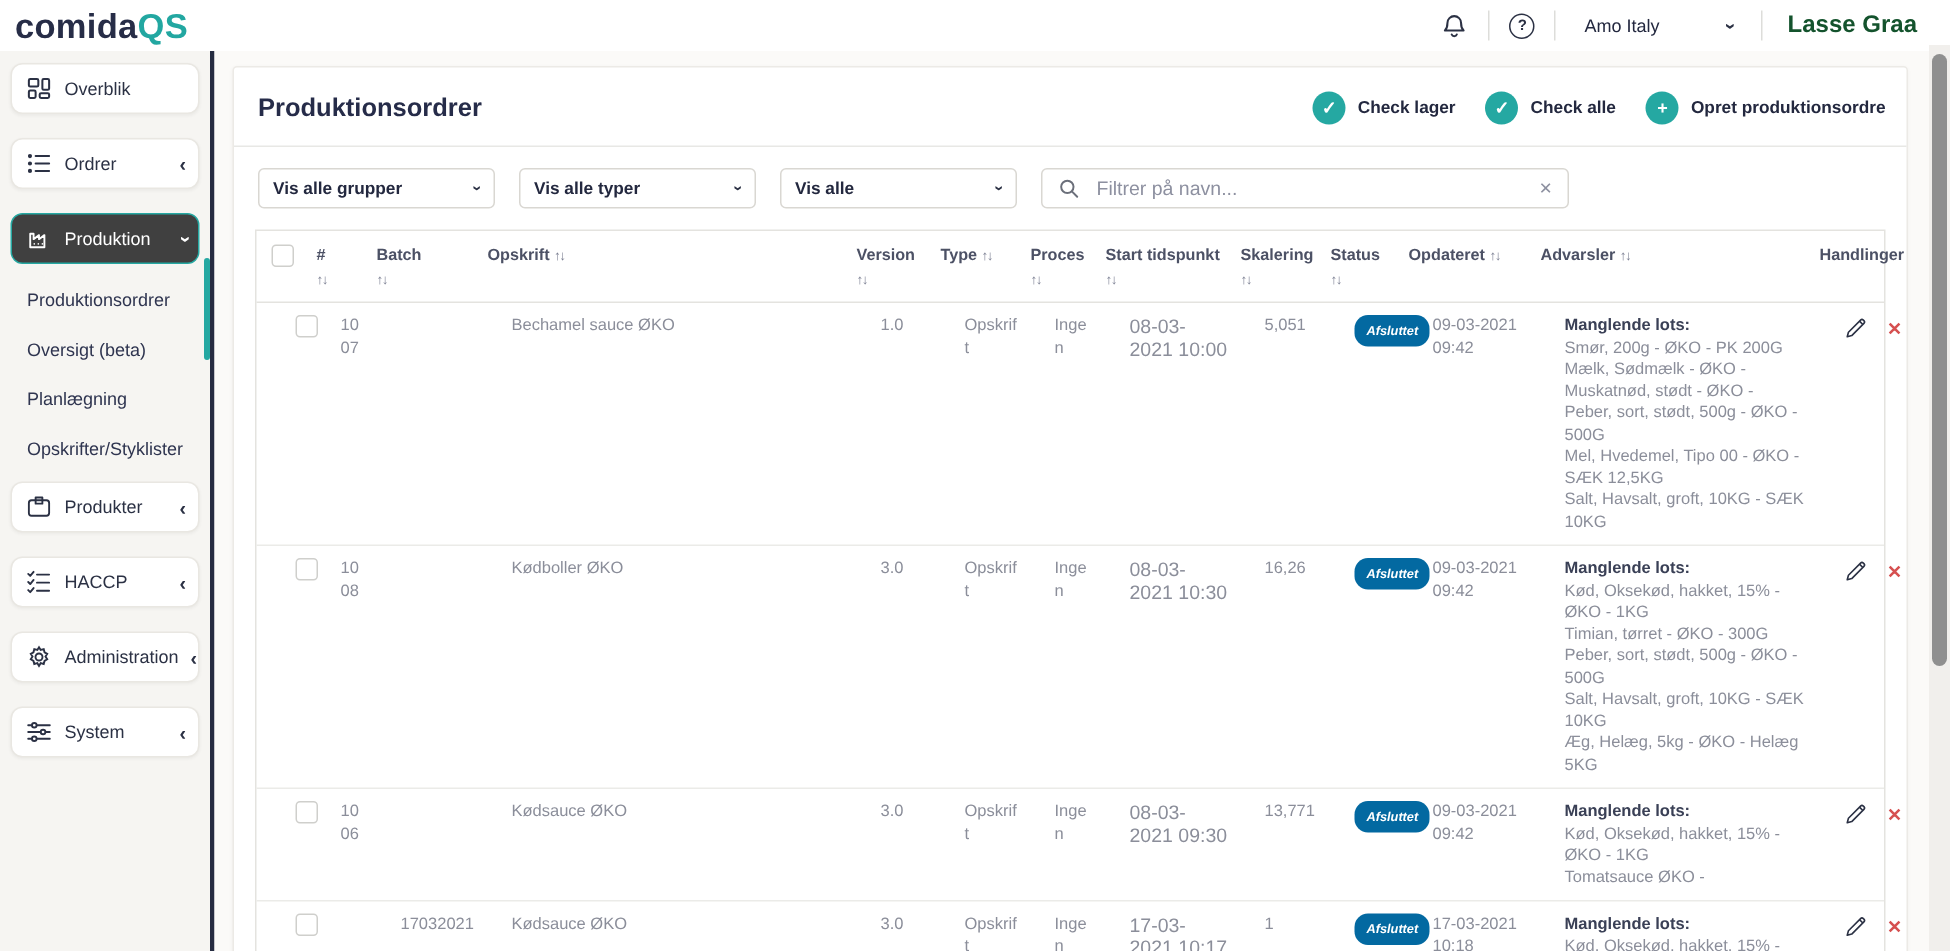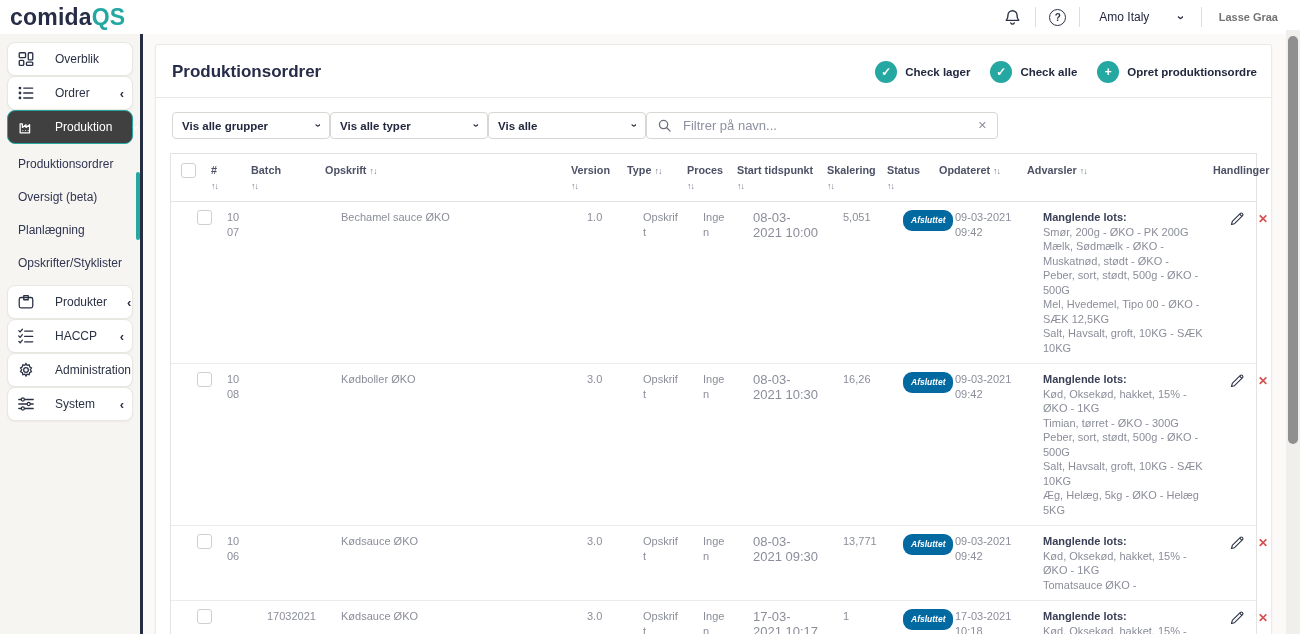--- a/index.html
+++ b/index.html
@@ -11,50 +11,50 @@
   
   .topbar { position:absolute; top:0; left:0; width:1300px; height:34px; background:#fff;
     display:flex; align-items:center; justify-content:space-between; padding:0 22px 0 10px; }
   .logo { font-size:23px; font-weight:600; color:#272d47; letter-spacing:.2px; line-height:1; }
   .logo .qs { color:#22a7a1;margin-top:44px; }
   .top-right { display:flex; align-items:center; gap:13px; }
   .vdiv { width:1px; height:20px; background:#ddddda; }
   .icon-btn { display:flex; align-items:center; justify-content:center; cursor:pointer; }
   .help-circle { width:17px; height:17px; border:1.4px solid #2b3144; border-radius:50%;
     display:flex; align-items:center; justify-content:center; font-size:10px; font-weight:700; color:#2b3144; }
-  .workspace { display:flex; align-items:flex-end; gap:28px; font-size:12px; color:#23283f; cursor:pointer; padding:0 6px; }
-  .user { font-size:11px; font-weight:700; color:#737373; padding-left:4px; }
+  .workspace { display:flex; align-items:flex-end; gap:44px; font-size:12px; color:#23283f; cursor:pointer; padding:0 6px; }
+  .user { font-size:16px; font-weight:700; color:#14532d; padding-left:4px; }
   .chev { display:inline-block; font-size:13px; font-weight:700; color:#2b3144; line-height:1; }
   .chev.down { transform:rotate(-90deg); }
   .chev.white { color:#fff; }
   
   .sidebar { position:absolute; top:34px; left:0; width:140px; height:600px; background:#f6f5f2; padding:8px 7px; }
   .side-card { background:#fff; border:1px solid #e9e7e2; border-radius:8px; box-shadow:0 1px 2px rgba(60,60,60,.06);
-    height:34px; display:flex; align-items:center; gap:20px; padding:0 8px 0 9px; margin-bottom:0;
+    height:34px; display:flex; align-items:center; gap:8px; padding:0 8px 0 9px; margin-bottom:16px;
     font-size:12px; color:#2b3144; cursor:pointer; }
   .side-card .lbl { flex:1; white-space:nowrap; }
   .side-card svg { flex:0 0 auto; }
   .side-card.active { background:#404040; border-color:#25a8a2; color:#fff; box-shadow:none; }
   .subnav { margin:12px 0 14px; padding-left:11px; display:flex; flex-direction:column; gap:17px; }
   .sub { font-size:12px; color:#2f3550; cursor:pointer; line-height:16px; white-space:nowrap; }
   .sub-indicator { position:absolute; right:0; top:138px; width:4px; height:68px; background:#25a8a2; border-radius:3px; }
   .nav-divider { position:absolute; top:34px; left:140px; width:3px; height:600px; background:#262c41; }
   
   .main { position:absolute; top:34px; left:143px; width:1143px; height:600px; background:#fbfaf8; padding:10px 0 0 12px; }
   .card { background:#fff; border:1px solid #eceae6; border-radius:3px; width:1117px; min-height:640px;
     padding:10px 12px 0 14px; box-shadow:0 1px 3px rgba(0,0,0,.04); }
   .card-head { display:flex; align-items:center; justify-content:space-between; padding:6px 2px 14px 2px; }
   .title { font-size:17px; font-weight:700; color:#262c49; }
   .actions { display:flex; gap:20px; align-items:center; }
   .action { display:flex; align-items:center; gap:8px; font-size:11.5px; font-weight:700; color:#23283f; cursor:pointer; }
   .circle { width:22px; height:22px; border-radius:50%; background:#25a8a2; color:#fff;
     display:flex; align-items:center; justify-content:center; font-size:12px; font-weight:700; }
   .head-sep { height:1px; background:#e8e8e5; margin:0 -12px 0 -14px; }
   
-  .filters { display:flex; padding:14px 0 12px 2px;align-items:center; }
+  .filters { display:flex; gap:16px; padding:14px 0 12px 2px;align-items:center; }
   .select { width:158px; height:27px; border:1px solid #d9d7d2; border-radius:4px; background:#fff;
     display:flex; align-items:center; justify-content:space-between; padding:0 9px; font-size:11.5px;
     font-weight:600; color:#23283f; cursor:pointer; }
   .select .chev { font-size:11px; }
   .search { width:352px; height:27px; border:1px solid #d9d7d2; border-radius:4px; background:#fff;
     display:flex; align-items:center; gap:9px; padding:0 10px; }
   .search input { border:0; outline:0; flex:1; font-size:13px; color:#444; font-family:inherit; background:transparent; }
   .search input::placeholder { color:#8d90a0; }
   .clear { color:#8d90a0; font-size:11px; cursor:pointer; }
   

